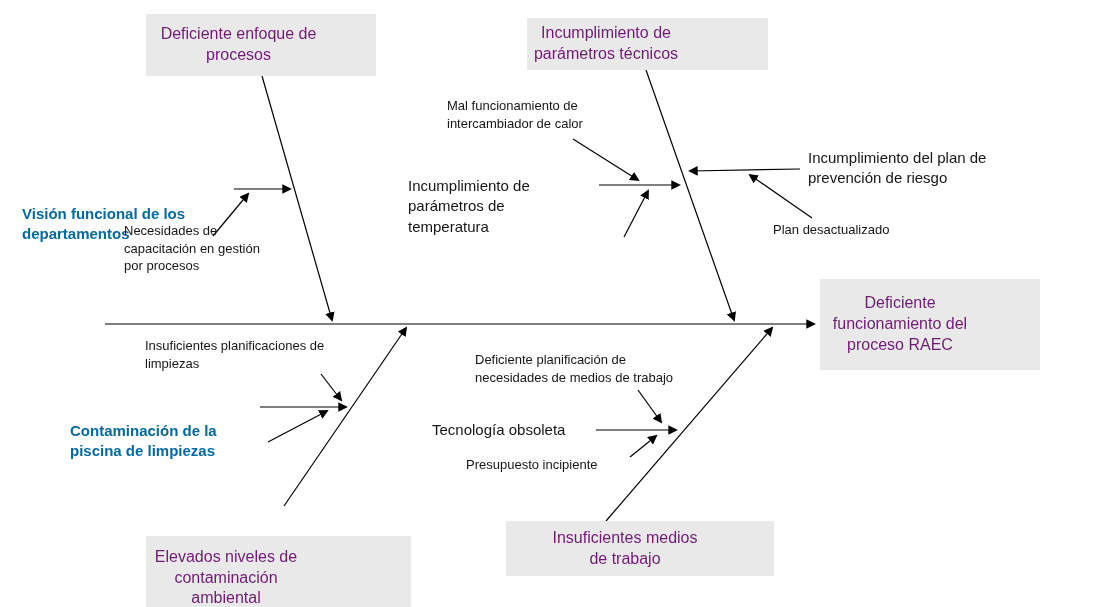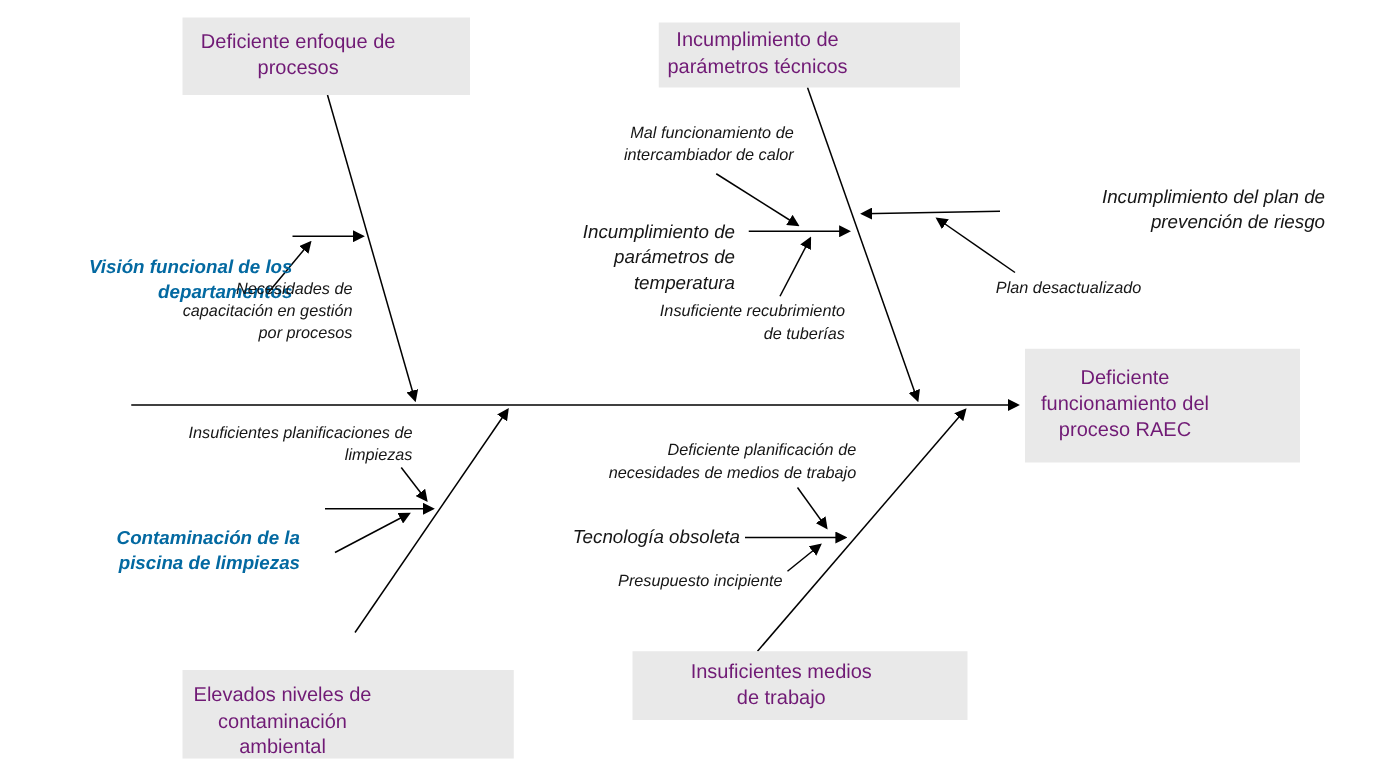--- a/index.html
+++ b/index.html
@@ -8,21 +8,21 @@
     position:relative; width:1099px; height:607px; background:#ffffff; overflow:hidden;
   }
   svg.wires { position:absolute; left:0; top:0; width:1099px; height:607px; }
   svg.wires line { stroke:#000000; stroke-width:1.2; }
   .box {
     position:absolute; background:#e9e9e9; color:#701a75;
     display:flex; align-items:center; justify-content:flex-start; text-align:center;
     font-size:16px; line-height:1.3;
   }
   .box .inner { display:inline-block; }
-  .lbl { position:absolute; text-align:right; color:#161616;font-style:italic; }
+  .lbl { position:absolute; text-align:left; color:#161616; }
   .s13 { font-size:13px; line-height:1.35; }
   .s15 { font-size:15px; line-height:1.35; }
   .bold { font-weight:bold; color:#0369a1;margin-top:36px; }
 </style>
 </head>
 <body>
 
 <div class="canvas">
 
   <svg class="wires" viewBox="0 0 1099 607">
@@ -76,21 +76,20 @@
 
   <div class="box" style="left:820px; top:279px; width:220px; height:91px;">
     <span class="inner" style="max-width:160px;">Deficiente funcionamiento del proceso RAEC</span>
   </div>
 
   <div class="lbl s15 bold" style="left:22px; top:168px; width:212px;">Visión funcional de los departamentos</div>
   <div class="lbl s13" style="left:124px; top:222px; width:158px;">Necesidades de capacitación en gestión por procesos</div>
 
   <div class="lbl s13" style="left:447px; top:97px; width:188px;">Mal funcionamiento de intercambiador de calor</div>
   <div class="lbl s15" style="left:408px; top:176px; width:180px;">Incumplimiento de parámetros de temperatura</div>
-  <div class="lbl s13" style="left:524px; top:240px; width:152px;">Insuficiente recubrimiento de tuberías</div>
 
   <div class="lbl s15" style="left:808px; top:148px; width:252px;">Incumplimiento del plan de prevención de riesgo</div>
   <div class="lbl s13" style="left:773px; top:221px; width:140px;">Plan desactualizado</div>
 
   <div class="lbl s13" style="left:145px; top:337px; width:185px;">Insuficientes planificaciones de limpiezas</div>
   <div class="lbl s15 bold" style="left:70px; top:385px; width:170px;">Contaminación de la piscina de limpiezas</div>
 
   <div class="lbl s13" style="left:475px; top:351px; width:210px;">Deficiente planificación de necesidades de medios de trabajo</div>
   <div class="lbl s15" style="left:432px; top:420px; width:160px;">Tecnología obsoleta</div>
   <div class="lbl s13" style="left:466px; top:456px; width:160px;">Presupuesto incipiente</div>

